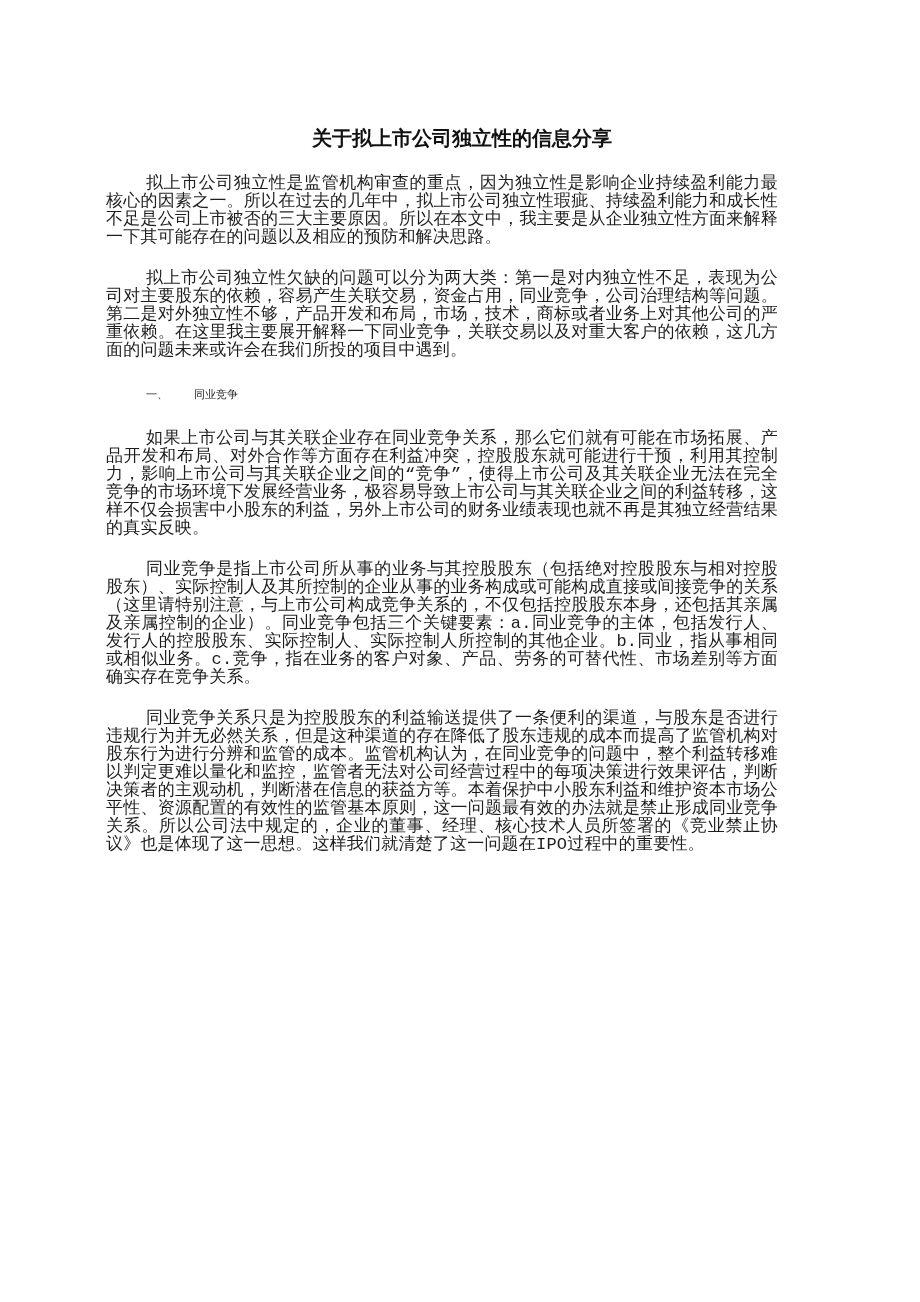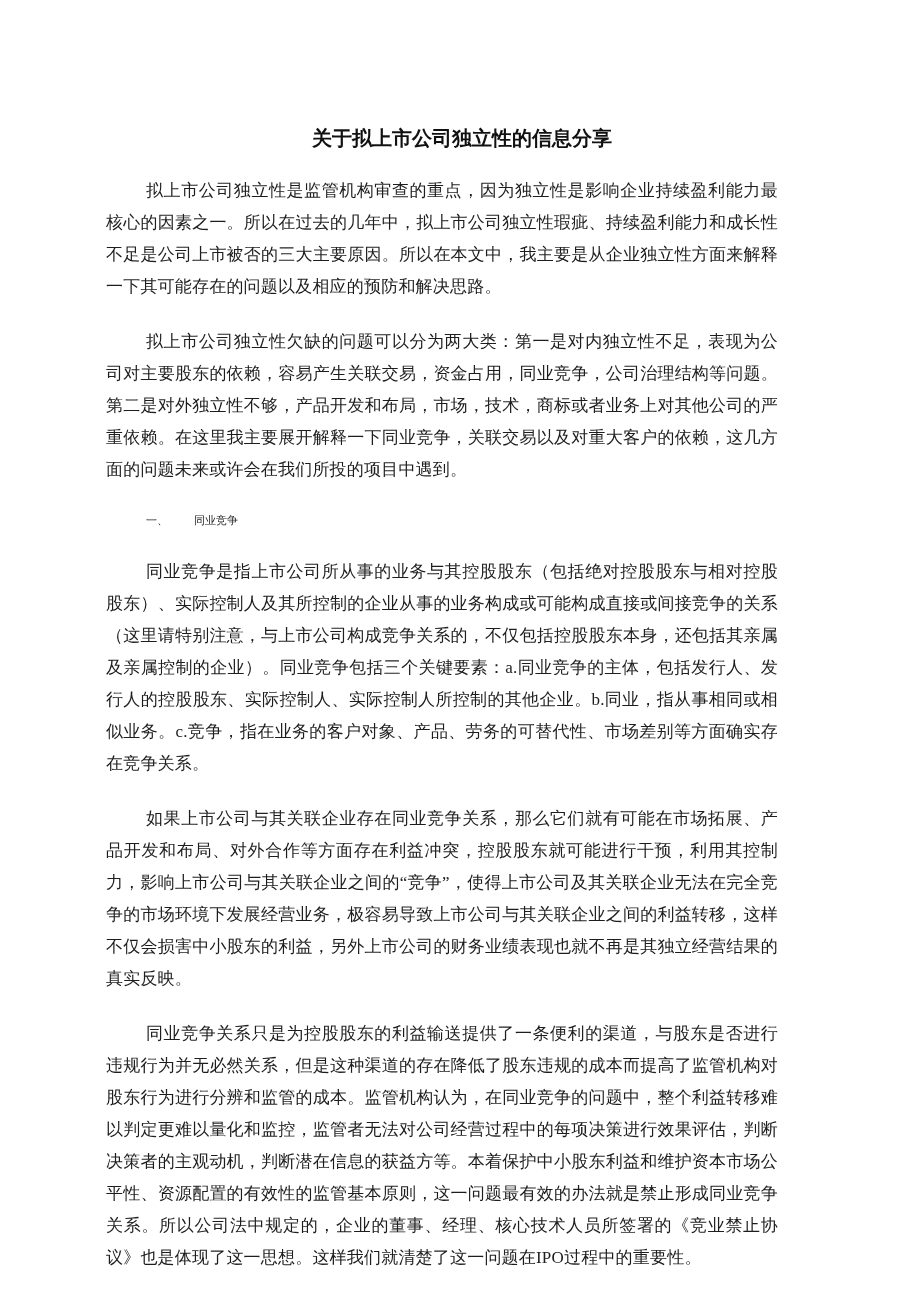--- a/index.html
+++ b/index.html
@@ -26,25 +26,26 @@
     font-size: 20px;
     font-weight: bold;
     color: #111111;
     text-align: center;
     text-indent: 40px;      
     line-height: 28px;
     margin: 0 0 23px 0;
   }
   .para {
     font-size: 17px;
-    line-height: 32px;
+    line-height: 18px;
     text-align: justify;
     text-indent: 40px;      
     margin: 0 0 23px 0;
     letter-spacing: 0.2px;
+    font-family: Liberation Mono, monospace;
   }
   .section-heading {
     font-size: 11px;
     line-height: 23.5px;
     text-indent: 40px;
     margin: 0 0 23px 0;
   }
   .tab-space {
     display: inline-block;
     width: 26px;            
@@ -59,21 +60,21 @@
     <h1 class="doc-title">关于拟上市公司独立性的信息分享</h1>
 
     <p class="para">拟上市公司独立性是监管机构审查的重点，因为独立性是影响企业持续盈利能力最核心的因素之一。所以在过去的几年中，拟上市公司独立性瑕疵、持续盈利能力和成长性不足是公司上市被否的三大主要原因。所以在本文中，我主要是从企业独立性方面来解释一下其可能存在的问题以及相应的预防和解决思路。</p>
 
     <p class="para">拟上市公司独立性欠缺的问题可以分为两大类：第一是对内独立性不足，表现为公司对主要股东的依赖，容易产生关联交易，资金占用，同业竞争，公司治理结构等问题。第二是对外独立性不够，产品开发和布局，市场，技术，商标或者业务上对其他公司的严重依赖。在这里我主要展开解释一下同业竞争，关联交易以及对重大客户的依赖，这几方面的问题未来或许会在我们所投的项目中遇到。</p>
 
     <p class="section-heading">
       <span>一、</span><span class="tab-space"></span><span>同业竞争</span>
     </p>
 
+    <p class="para">如果上市公司与其关联企业存在同业竞争关系，那么它们就有可能在市场拓展、产品开发和布局、对外合作等方面存在利益冲突，控股股东就可能进行干预，利用其控制力，影响上市公司与其关联企业之间的“竞争”，使得上市公司及其关联企业无法在完全竞争的市场环境下发展经营业务，极容易导致上市公司与其关联企业之间的利益转移，这样不仅会损害中小股东的利益，另外上市公司的财务业绩表现也就不再是其独立经营结果的真实反映。</p>
+
     <p class="para">同业竞争是指上市公司所从事的业务与其控股股东（包括绝对控股股东与相对控股股东）、实际控制人及其所控制的企业从事的业务构成或可能构成直接或间接竞争的关系（这里请特别注意，与上市公司构成竞争关系的，不仅包括控股股东本身，还包括其亲属及亲属控制的企业）。同业竞争包括三个关键要素：a.同业竞争的主体，包括发行人、发行人的控股股东、实际控制人、实际控制人所控制的其他企业。b.同业，指从事相同或相似业务。c.竞争，指在业务的客户对象、产品、劳务的可替代性、市场差别等方面确实存在竞争关系。</p>
-
-    <p class="para">如果上市公司与其关联企业存在同业竞争关系，那么它们就有可能在市场拓展、产品开发和布局、对外合作等方面存在利益冲突，控股股东就可能进行干预，利用其控制力，影响上市公司与其关联企业之间的“竞争”，使得上市公司及其关联企业无法在完全竞争的市场环境下发展经营业务，极容易导致上市公司与其关联企业之间的利益转移，这样不仅会损害中小股东的利益，另外上市公司的财务业绩表现也就不再是其独立经营结果的真实反映。</p>
 
     <p class="para">同业竞争关系只是为控股股东的利益输送提供了一条便利的渠道，与股东是否进行违规行为并无必然关系，但是这种渠道的存在降低了股东违规的成本而提高了监管机构对股东行为进行分辨和监管的成本。监管机构认为，在同业竞争的问题中，整个利益转移难以判定更难以量化和监控，监管者无法对公司经营过程中的每项决策进行效果评估，判断决策者的主观动机，判断潜在信息的获益方等。本着保护中小股东利益和维护资本市场公平性、资源配置的有效性的监管基本原则，这一问题最有效的办法就是禁止形成同业竞争关系。所以公司法中规定的，企业的董事、经理、核心技术人员所签署的《竞业禁止协议》也是体现了这一思想。这样我们就清楚了这一问题在IPO过程中的重要性。</p>
 
 
   </div>
 </div>
 
 </body></html>

